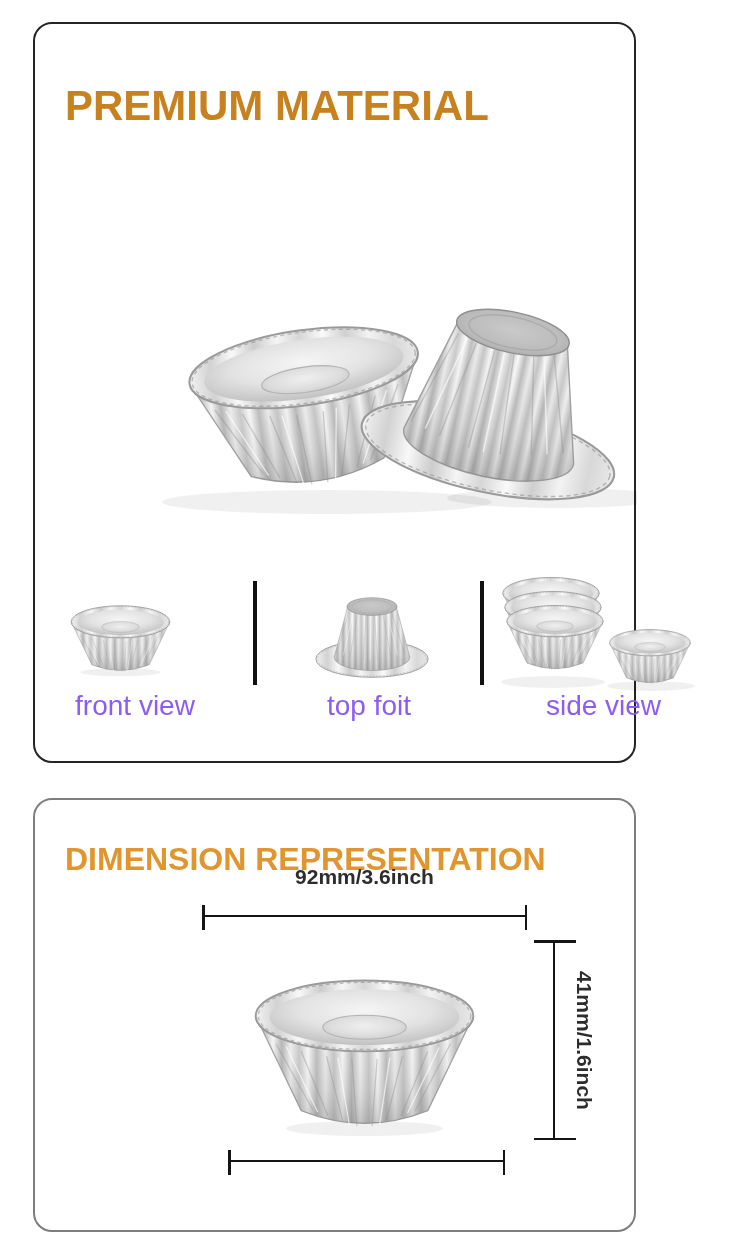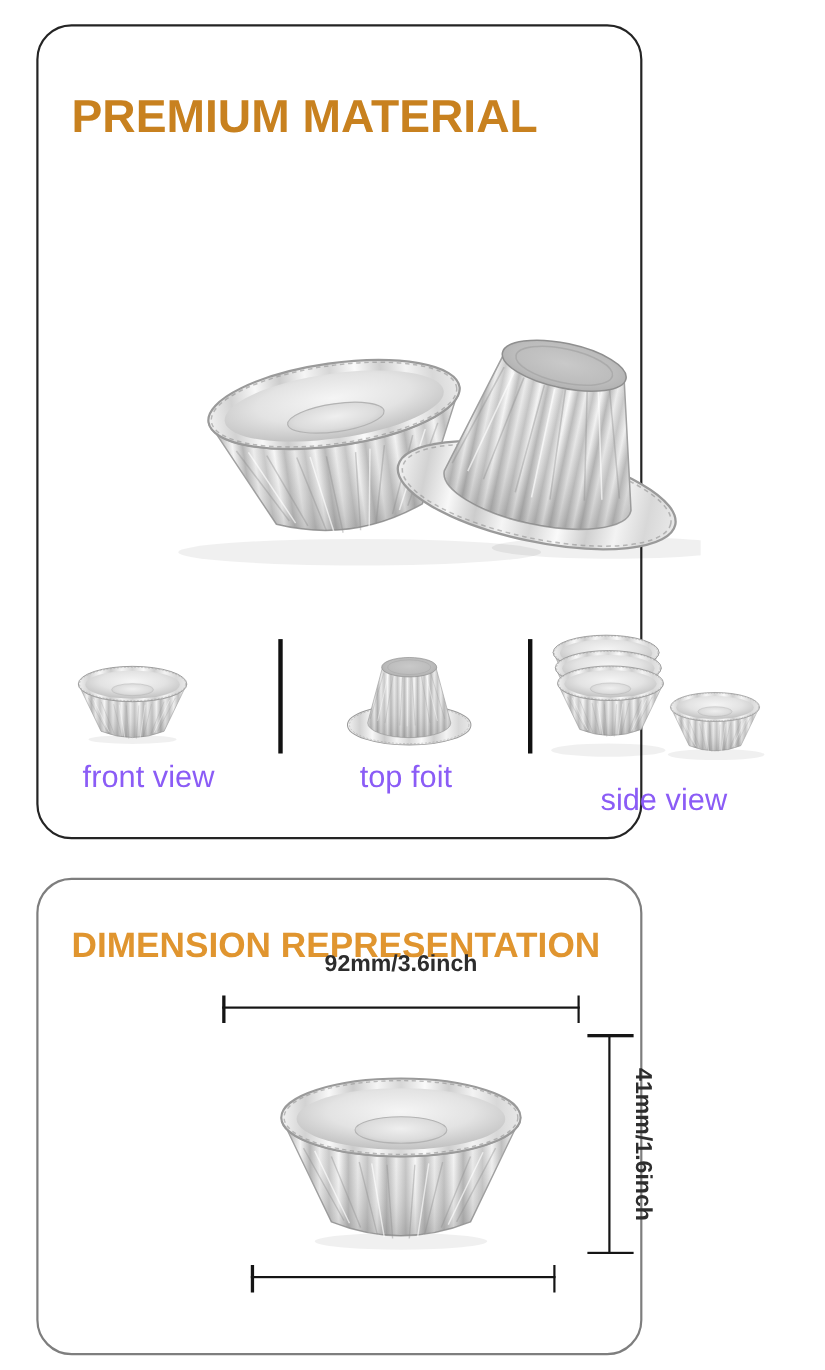--- a/index.html
+++ b/index.html
@@ -1,37 +1,37 @@
 <!DOCTYPE html>
 <html><head>
 <meta charset="utf-8">
 <style>
   html,body{margin:0;padding:0;background:#ffffff;}
   body{width:750px;height:1245px;position:relative;font-family:"Liberation Sans",sans-serif;overflow:hidden;}
-  .card{position:absolute;left:33px;width:551px;background:#fff;border-radius:32px;box-sizing:border-box;}
+  .card{position:absolute;left:33px;width:603px;background:#fff;border-radius:19px;box-sizing:border-box;}
   .card-premium{top:22px;height:741px;border:2.5px solid #242424;}
   .card-dimension{top:798px;height:434px;border:2.5px solid #7e7e7e;}
   .title{position:absolute;left:30px;font-weight:800;font-family:"Liberation Sans",sans-serif;white-space:nowrap;letter-spacing:0;}
   .title-premium{top:30px;font-size:42px;color:#c8811f;}
   .title-dimension{top:20px;font-size:32px;color:#e0952f;}
   .bullets{position:absolute;left:33px;top:94px;margin:0;padding:0;list-style:none;}
   .bullet-row{display:flex;align-items:flex-start;margin-bottom:15px;font-size:18.5px;line-height:23px;color:#5a5a5a;}
   .dot{flex:0 0 auto;width:8px;height:8px;border-radius:50%;background:#c8811f;margin:7px 11px 0 2px;}
   .hero{position:absolute;left:82px;top:212px;width:520px;height:285px;}
   .views{position:absolute;left:0;top:546px;width:679px;height:165px;}
   .view-divider{position:absolute;width:4px;height:104px;background:#111;top:11px;}
   .divider-1{left:218px;} .divider-2{left:445px;}
   .view-img{position:absolute;}
   .img-front{left:28px;top:22px;}
   .img-top{left:276px;top:10px;}
   .img-side{left:458px;top:0px;}
   .view-label{position:absolute;top:120px;text-align:center;font-size:28px;color:#8b5cf6;}
   .label-front{left:0;width:200px;}
   .label-top{left:228px;width:212px;}
-  .label-side{left:458px;width:221px;margin-top:21px;}
+  .label-side{left:458px;width:221px;}
   
   .dim-text{position:absolute;font-size:21px;font-weight:700;color:#2d2d2d;text-align:center;}
   .dim-top-label{left:167px;top:65px;width:325px;}
   .dim-bottom-label{left:193px;top:372px;width:277px;}
   .dim-side-label{left:534px;top:140px;height:200px;width:30px;writing-mode:vertical-rl;display:flex;align-items:center;justify-content:center;text-align:center;}
   .hline{position:absolute;height:0;border-top:2.5px solid #151515;}
   .hline::before,.hline::after{content:"";position:absolute;top:-12px;width:2.5px;height:25px;background:#151515;}
   .hline::before{left:0;} .hline::after{right:0;}
   .dim-line-top{left:167px;top:115px;width:325px;}
   .dim-line-bottom{left:193px;top:360px;width:277px;}

